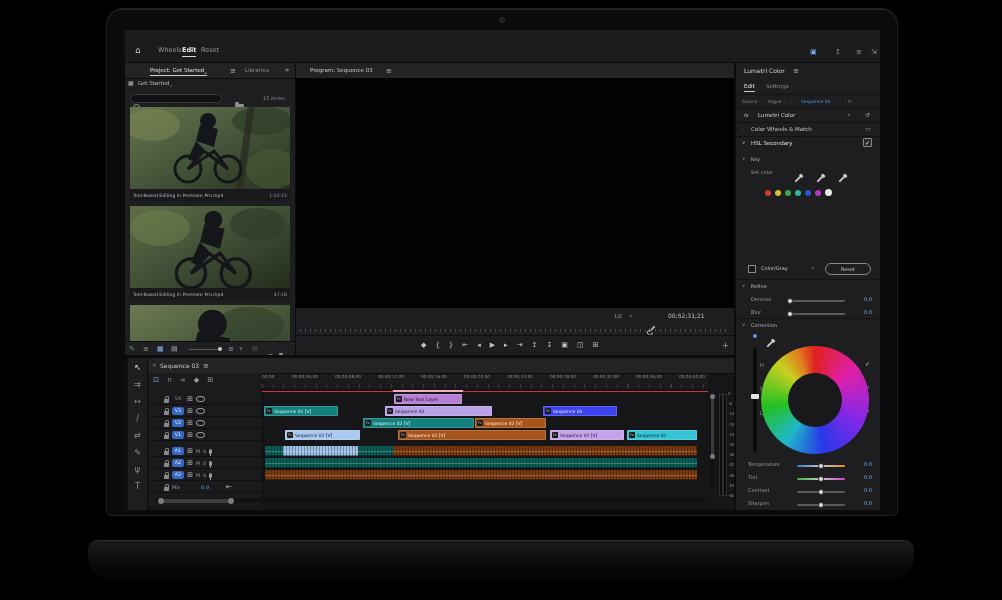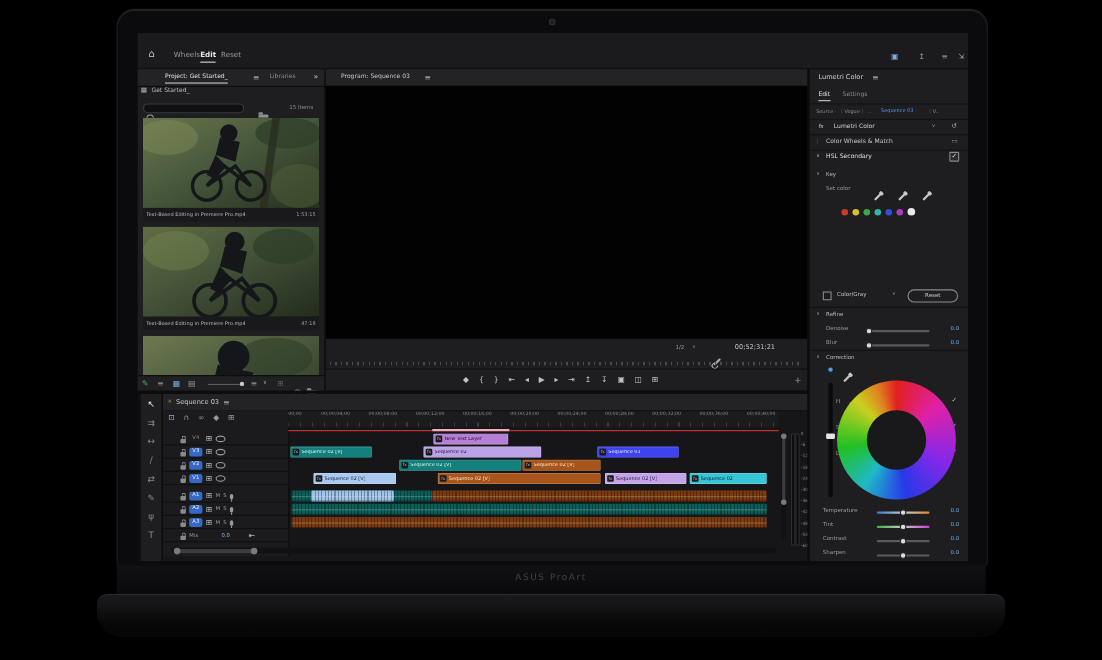--- a/index.html
+++ b/index.html
@@ -560,17 +560,14 @@
         <span style="font-size: 8px; color: rgb(138, 138, 142);">⇉</span>
         <span style="font-size: 8px; color: rgb(138, 138, 142);">↔</span>
         <span style="font-size: 8px; color: rgb(138, 138, 142);">/</span>
         <span style="font-size: 8px; color: rgb(138, 138, 142);">⇄</span>
         <span style="font-size: 8px; color: rgb(138, 138, 142);">✎</span>
         <span style="font-size: 8px; color: rgb(138, 138, 142);">ψ</span>
         <span style="font-size: 8px; color: rgb(138, 138, 142);">T</span>
       </div>
   </div>
 
-  <div class="chin">
-    <div class="brand">ASUS ProArt</div>
-  </div>
   <div class="deck"></div>
 </div>
 
 </body></html>

